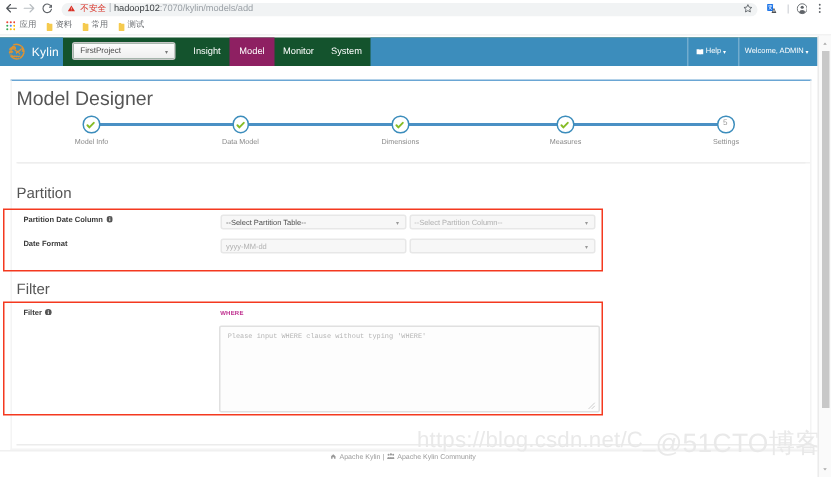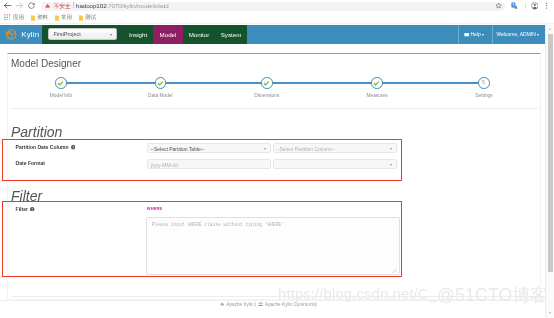--- a/index.html
+++ b/index.html
@@ -56,31 +56,31 @@
   .kr-item{position:absolute;top:0;height:19.5px;line-height:19.5px;color:#fff;font-size:5.0px;
            display:flex;align-items:center;gap:1.6px;}
   .kr-sep{position:absolute;top:0;width:0.7px;height:19.5px;background:rgba(255,255,255,0.28);}
   .caret{width:0;height:0;border-left:1.9px solid transparent;border-right:1.9px solid transparent;
          border-top:2.2px solid #fff;display:inline-block;margin-top:1px;}
 
   
   .content{position:absolute;left:0;top:44px;width:548px;height:274px;background:#fff;}
   .panel{position:absolute;left:6.5px;top:9.4px;width:534px;height:247px;background:#fff;
          border:0.7px solid #f4f4f4;border-top:1.3px solid #6aa6d4;box-sizing:border-box;}
-  .panel-title{position:absolute;left:3.5px;top:4px;font-size:10px;color:#555;}
+  .panel-title{position:absolute;left:3.5px;top:4px;font-size:13px;color:#555;}
   .panel-hr{position:absolute;left:4px;right:0;top:54px;height:0.8px;background:#f2f2f2;}
 
   .steps{position:absolute;left:0;top:0;width:533px;height:52px;}
   .step-line{position:absolute;height:1.6px;background:#4a90c4;top:28.1px;}
   .step-c{position:absolute;width:11.6px;height:11.6px;border-radius:50%;background:#fff;
           border:1.5px solid #3c8dbc;top:23.1px;box-sizing:border-box;}
   .step-lbl{position:absolute;top:38.6px;font-size:4.8px;color:#8a8a8a;text-align:center;width:80px;}
   .step-num{position:absolute;left:0;top:0;width:8.6px;height:8.6px;line-height:9px;text-align:center;
             font-size:5.4px;color:#999;}
-  .sec-title{font-size:14px;color:#555;font-weight:400;font-style:italic;}
+  .sec-title{font-size:10px;color:#555;font-weight:400;}
   .sec-hr{position:absolute;height:0.7px;background:#eee;}
   .redbox{position:absolute;border:1.6px solid #f4391f;box-sizing:border-box;}
 
   .flabel{position:absolute;font-size:5.05px;color:#3a3a3a;font-weight:bold;}
   .info-i{display:inline-block;width:4.4px;height:4.4px;vertical-align:-0.5px;margin-left:1px;}
   .info-i svg{display:block;}
   .sel{position:absolute;height:10px;background:#f7f7f7;border:0.7px solid #e7e7e7;
        border-radius:1.8px;box-sizing:border-box;}
   .sel-txt{position:absolute;left:2.6px;top:0;line-height:10px;font-size:5px;color:#4f4f4f;}
   .sel-txt.ph{color:#b0b0b0;}

